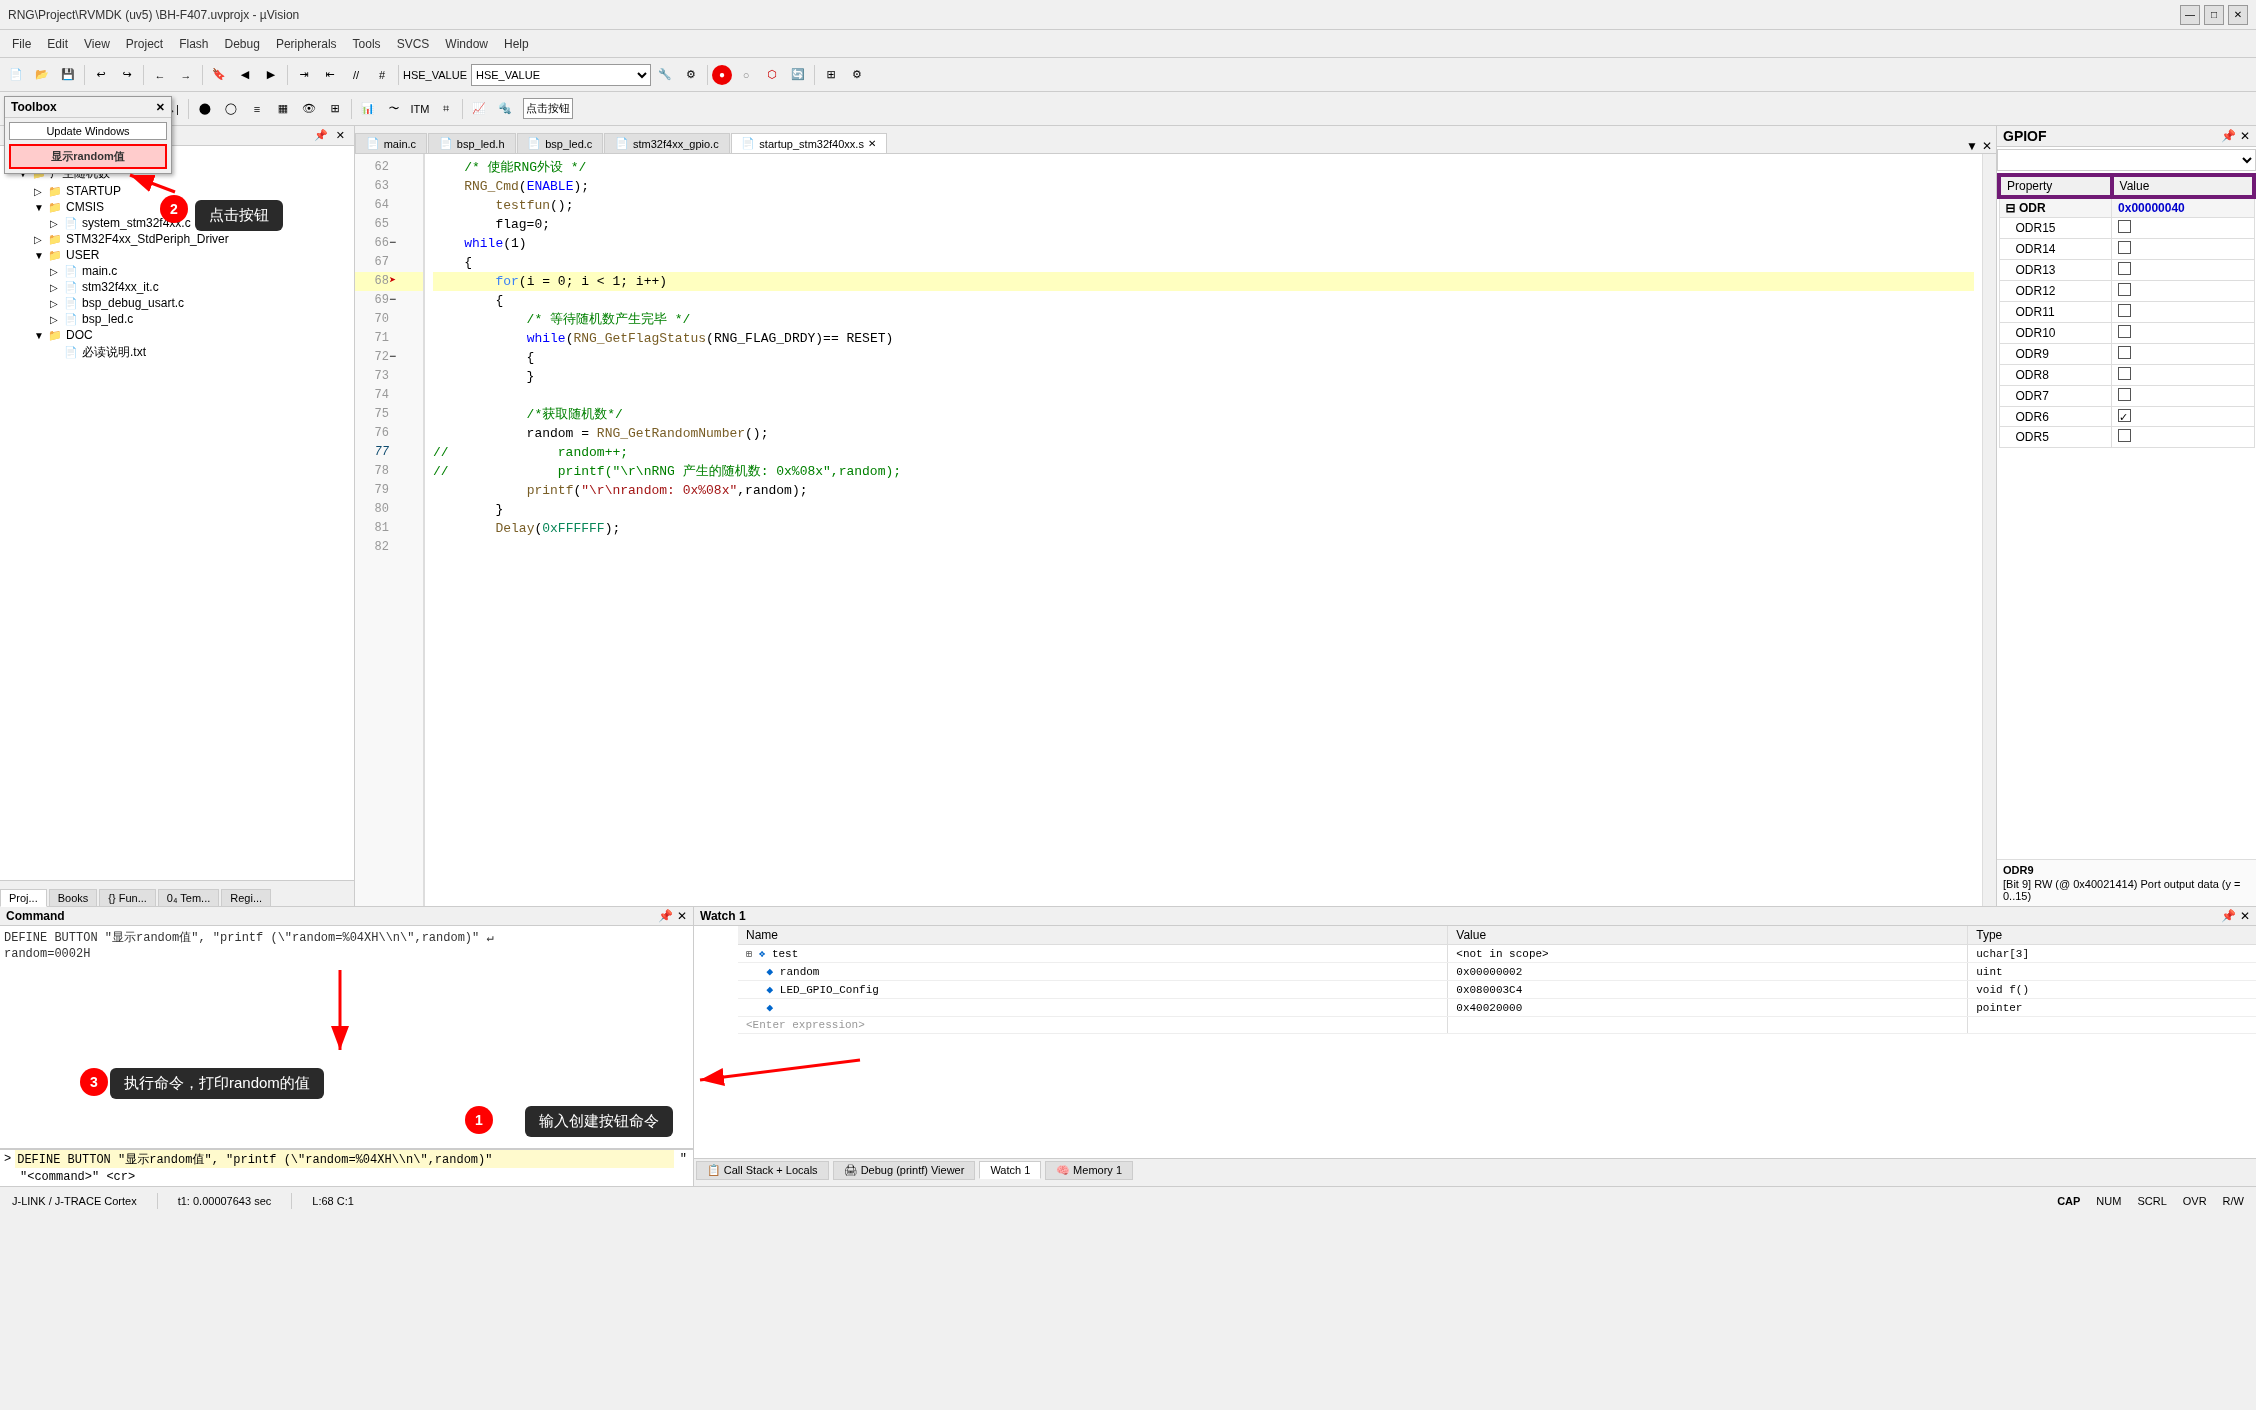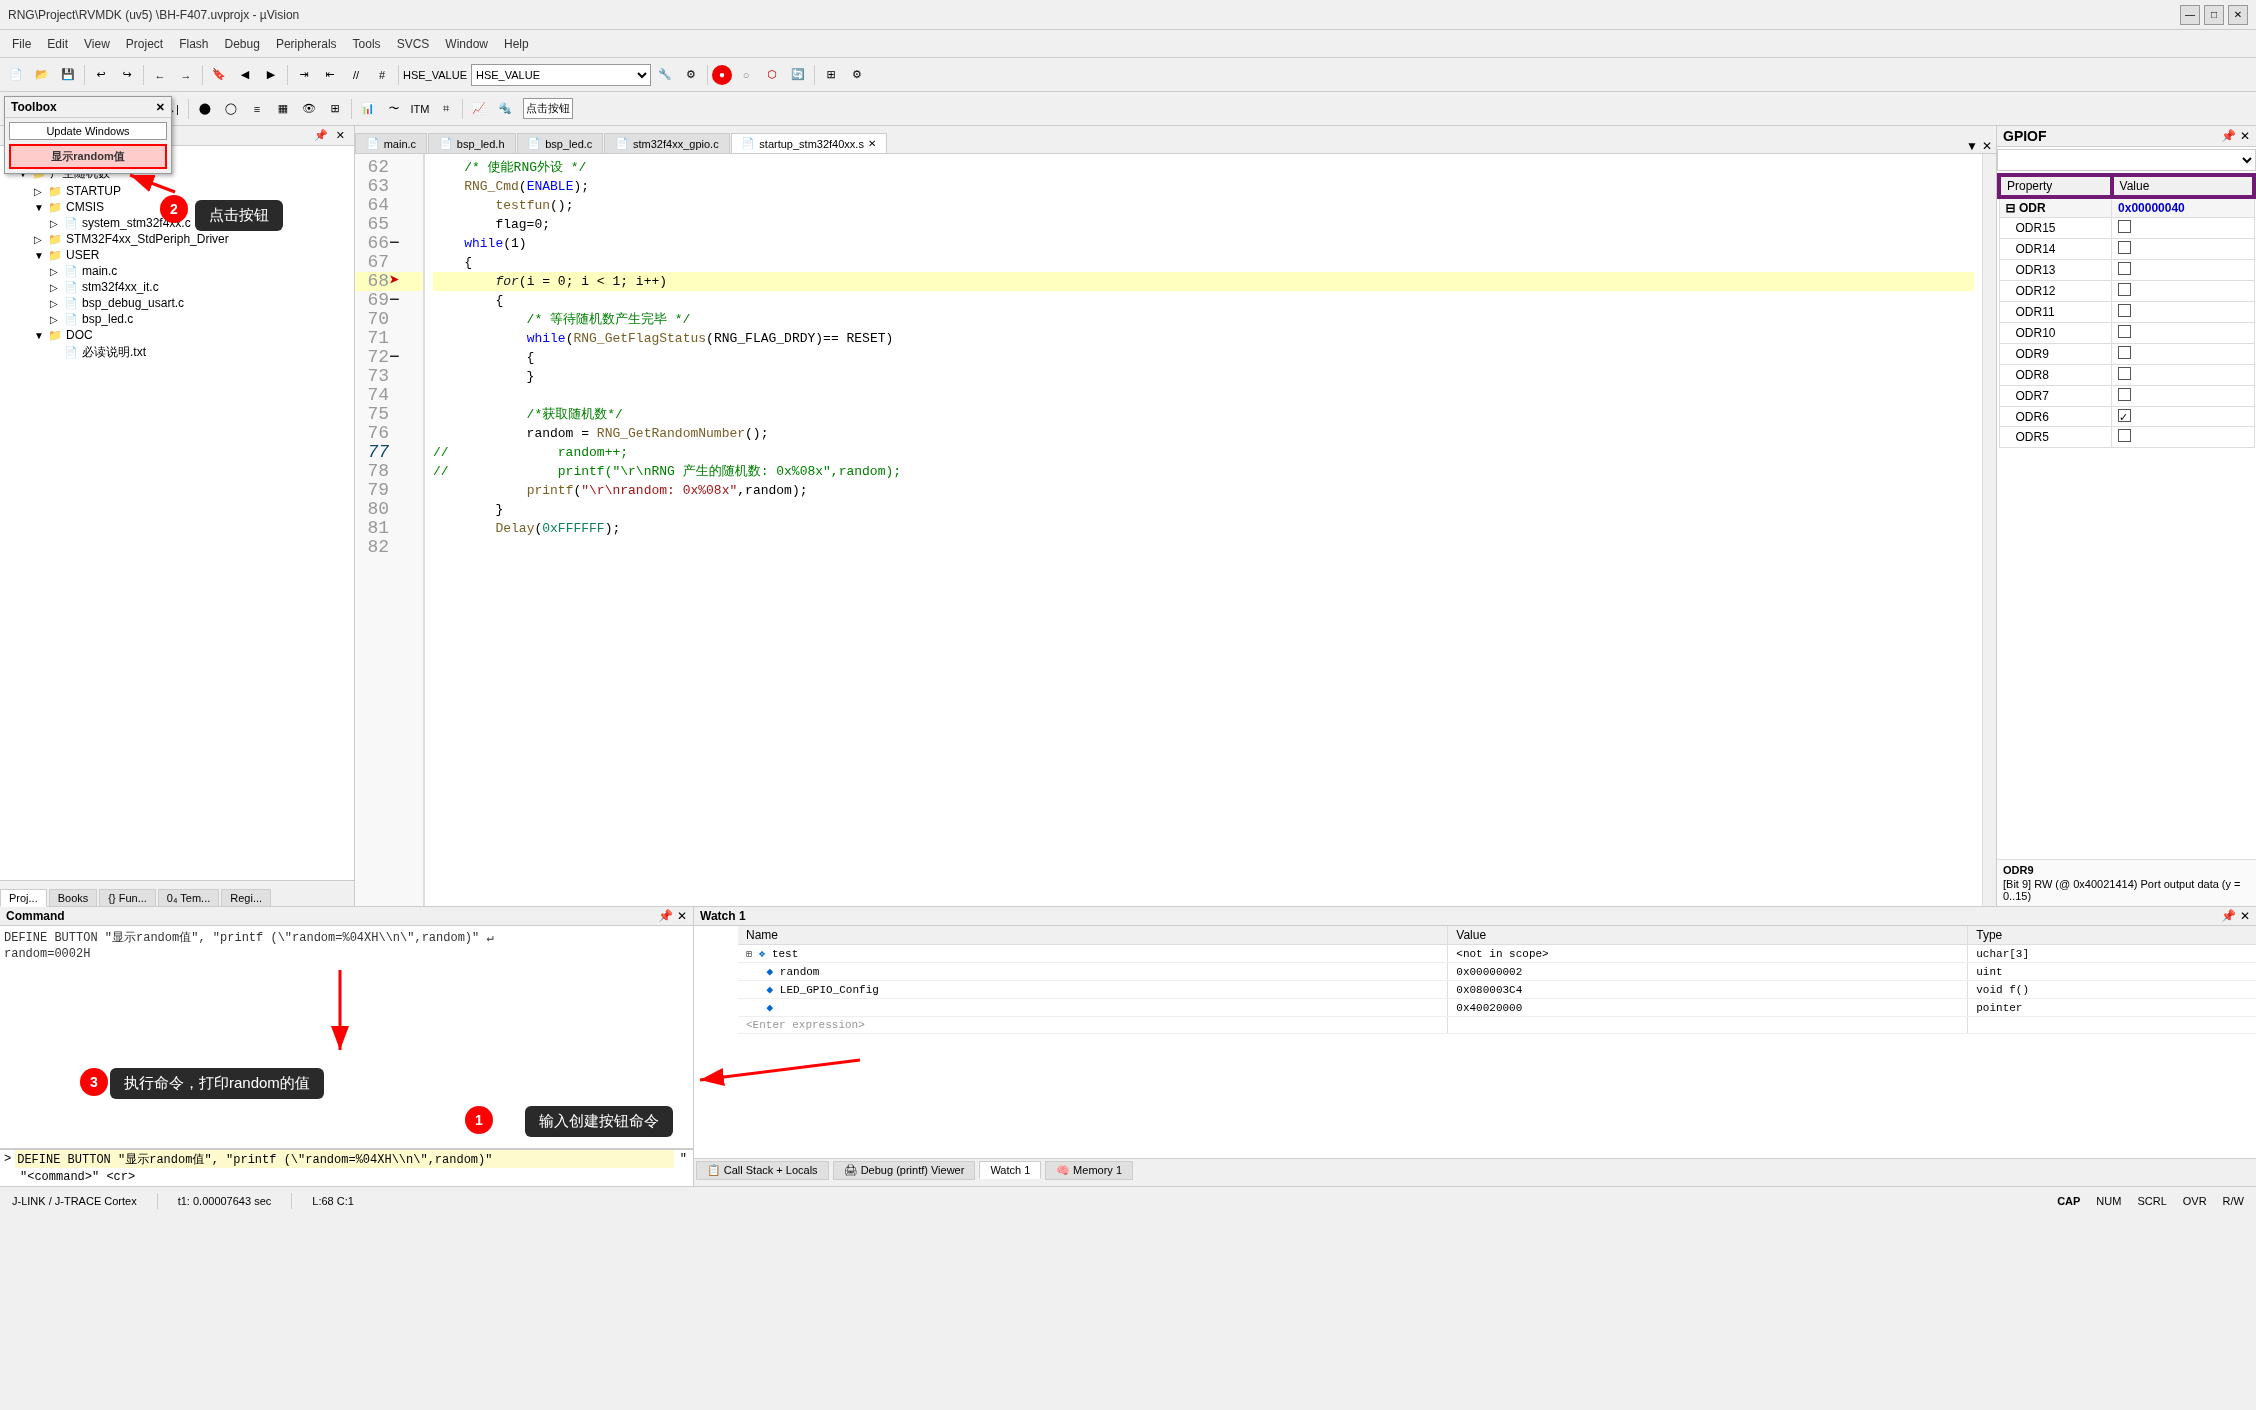--- a/index.html
+++ b/index.html
@@ -363,21 +363,21 @@
         <span>startup_stm32f40xx.s</span>
         <span class="tab-close">✕</span>
       </div>
       <div style="margin-left:auto; display:flex; gap:4px; align-items:center; padding-right:4px;">
         <span style="cursor:pointer;">▼</span>
         <span style="cursor:pointer;">✕</span>
       </div>
     </div>
     <div class="code-view">
 
-      <div style="display:flex; flex-direction:column; background:#f8f8f8; border-right: 2px solid #ddd; min-width: 70px; font-family: 'Courier New', monospace; font-size:18px; line-height:19px; padding: 4px 0;">
+      <div style="display:flex; flex-direction:column; background:#f8f8f8; border-right: 2px solid #ddd; min-width: 70px; font-family: 'Courier New', monospace; font-size:12px; line-height:19px; padding: 4px 0;">
         <div style="display:flex; align-items:center; padding: 0 4px; position:relative;">
           <span style="width:30px; text-align:right; color:#999;">62</span>
           <span style="width:20px;"></span>
         </div>
         <div style="display:flex; align-items:center; padding: 0 4px;">
           <span style="width:30px; text-align:right; color:#999;">63</span>
           <span style="width:20px;"></span>
         </div>
         <div style="display:flex; align-items:center; padding: 0 4px;">
           <span style="width:30px; text-align:right; color:#999;">64</span>
@@ -457,21 +457,21 @@
         </div>
       </div>
 
       <div style="flex:1; overflow: auto; padding: 4px 8px; font-family: 'Courier New', monospace; font-size:13px; line-height:19px; background: white;">
         <div class="code-line"><span style="color:#008000;">    /* 使能RNG外设 */</span></div>
         <div class="code-line">    <span style="color:#795e26;">RNG_Cmd</span>(<span style="color:#0000ff;">ENABLE</span>);</div>
         <div class="code-line">        <span style="color:#795e26;">testfun</span>();</div>
         <div class="code-line">        flag=0;</div>
         <div class="code-line">    <span style="color:#0000ff;">while</span>(1)</div>
         <div class="code-line">    {</div>
-        <div class="code-line" style="background:#ffffc0;">        <span style="color:#0f172a;font-style:italic;">for</span>(i = 0; i &lt; 1; i++)</div>
+        <div class="code-line" style="background:#ffffc0;">        <span style="color:#3b82f6;">for</span>(i = 0; i &lt; 1; i++)</div>
         <div class="code-line">        {</div>
         <div class="code-line"><span style="color:#008000;">            /* 等待随机数产生完毕 */</span></div>
         <div class="code-line">            <span style="color:#0000ff;">while</span>(<span style="color:#795e26;">RNG_GetFlagStatus</span>(RNG_FLAG_DRDY)== RESET)</div>
         <div class="code-line">            {</div>
         <div class="code-line">            }</div>
         <div class="code-line"></div>
         <div class="code-line"><span style="color:#008000;">            /*获取随机数*/</span></div>
         <div class="code-line">            random = <span style="color:#795e26;">RNG_GetRandomNumber</span>();</div>
         <div class="code-line"><span style="color:#008000;">//              random++;</span></div>
         <div class="code-line"><span style="color:#008000;">//              printf("\r\nRNG 产生的随机数: 0x%08x",random);</span></div>

